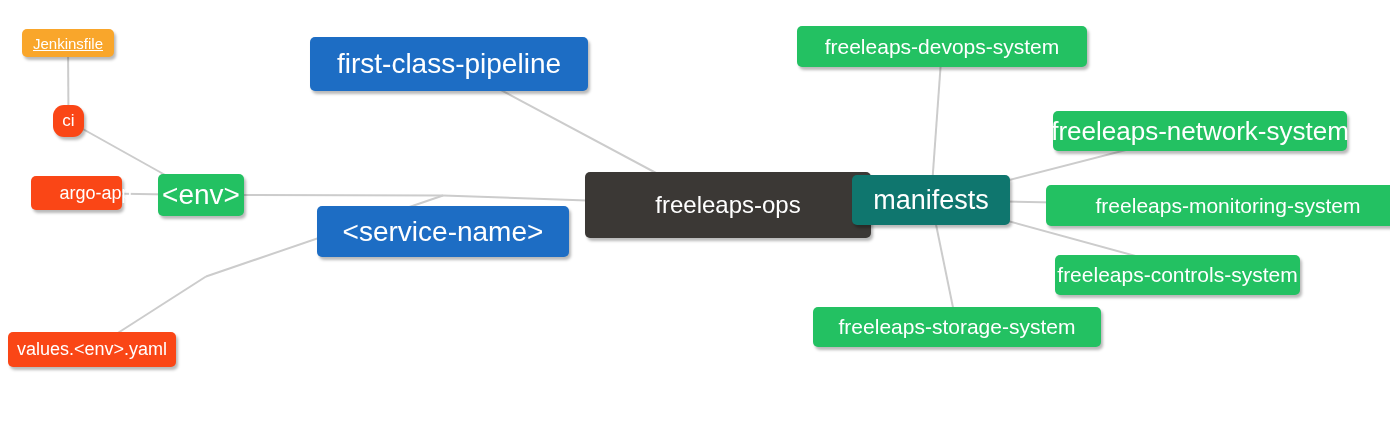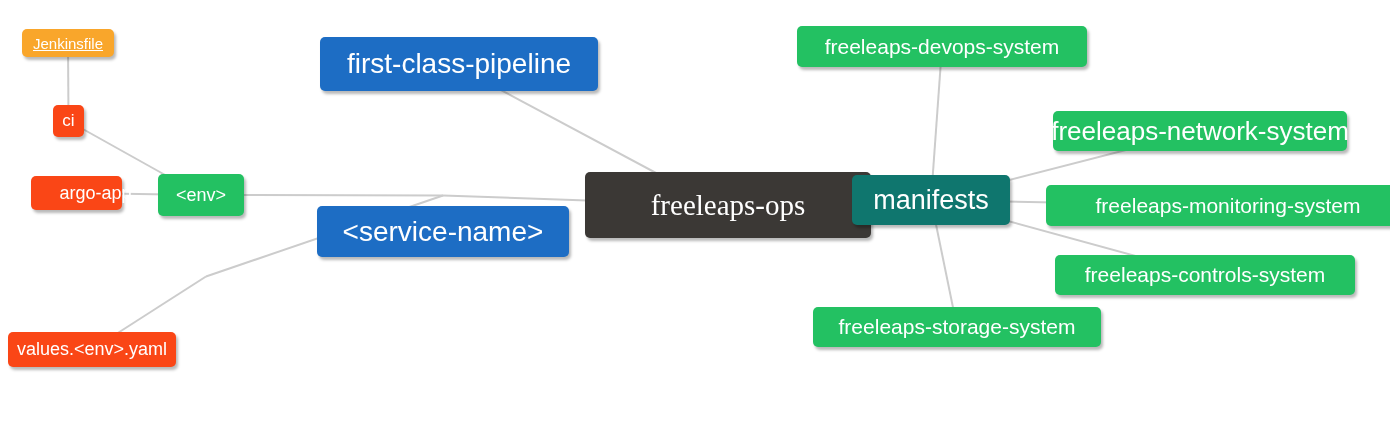--- a/index.html
+++ b/index.html
@@ -52,27 +52,27 @@
       <line x1="201" y1="195" x2="76.5" y2="193" stroke="#cccccc"></line>
       <line x1="68.5" y1="121" x2="68" y2="43" stroke="#cccccc"></line>
       <line x1="206" y1="276.5" x2="92" y2="349.5" stroke="#cccccc"></line>
       <line x1="931" y1="200" x2="942" y2="46.5" stroke="#cccccc"></line>
       <line x1="931" y1="200" x2="1200" y2="131" stroke="#cccccc"></line>
       <line x1="931" y1="200" x2="1209" y2="205.5" stroke="#cccccc"></line>
       <line x1="931" y1="200" x2="1205" y2="275" stroke="#cccccc"></line>
       <line x1="931" y1="200" x2="957" y2="327" stroke="#cccccc"></line>
     </svg>
 
-<div class="node" style="left: 585px; top: 172px; width: 286px; height: 66px; font-size: 29px; background: rgb(59, 56, 53); font-family: Liberation Serif, serif;">freeleaps-ops</div>
-    <div class="node" style="left: 320px; top: 37px; width: 278px; height: 54px; font-size: 28px; background: rgb(29, 109, 196);">first-class-pipeline</div>
+<div class="node" style="left: 585px; top: 172px; width: 286px; height: 66px; font-size: 24px; background: rgb(59, 56, 53);">freeleaps-ops</div>
+    <div class="node" style="left: 310px; top: 37px; width: 278px; height: 54px; font-size: 28px; background: rgb(29, 109, 196);">first-class-pipeline</div>
     <div class="node" style="left: 317px; top: 162px; width: 252px; height: 51px; font-size: 28px; background: rgb(29, 109, 196); margin-top: 44px;">&lt;service-name&gt;</div>
     <div class="node" style="left: 852px; top: 175px; width: 158px; height: 50px; font-size: 27px; background: #0f766e;">manifests</div>
-    <div class="node" style="left: 158px; top: 174px; width: 86px; height: 42px; font-size: 18px; background: rgb(35, 193, 98);">&lt;env&gt;</div>
-    <div class="node" style="left: 53px; top: 105px; width: 31px; height: 32px; font-size: 17px; background: rgb(250, 70, 22);">ci</div>
+    <div class="node" style="left: 158px; top: 174px; width: 86px; height: 42px; font-size: 28px; background: rgb(35, 193, 98);">&lt;env&gt;</div>
+    <div class="node" style="left: 53px; top: 105px; width: 31px; height: 32px; font-size: 17px; background: rgb(250, 70, 22); border-radius: 11px;">ci</div>
     <div class="node" style="left: 31px; top: 176px; width: 91px; height: 34px; font-size: 18px; background: rgb(250, 70, 22); padding-left: 44px;">argo-app</div>
     <div class="node" style="left: 8px; top: 332px; width: 168px; height: 35px; font-size: 18px; background: rgb(250, 70, 22);">values.&lt;env&gt;.yaml</div>
     <div class="node" style="left: 22px; top: 29px; width: 92px; height: 28px; font-size: 15px; background: rgb(249, 166, 43); text-decoration: underline;">Jenkinsfile</div>
     <div class="node" style="left: 797px; top: 26px; width: 290px; height: 41px; font-size: 21px; background: rgb(35, 193, 98);">freeleaps-devops-system</div>
     <div class="node" style="left: 1053px; top: 111px; width: 294px; height: 40px; font-size: 26px; background: rgb(35, 193, 98);">freeleaps-network-system</div>
     <div class="node" style="left: 1046px; top: 185px; width: 364px; height: 41px; font-size: 21px; background: rgb(35, 193, 98);">freeleaps-monitoring-system</div>
-    <div class="node" style="left: 1055px; top: 255px; width: 300px; height: 40px; font-size: 21px; background: rgb(35, 193, 98);">freeleaps-controls-system</div>
+    <div class="node" style="left: 1055px; top: 255px; width: 245px; height: 40px; font-size: 21px; background: rgb(35, 193, 98);">freeleaps-controls-system</div>
     <div class="node" style="left: 813px; top: 307px; width: 288px; height: 40px; font-size: 21px; background: rgb(35, 193, 98);">freeleaps-storage-system</div>
   </div>
 
 </body></html>

